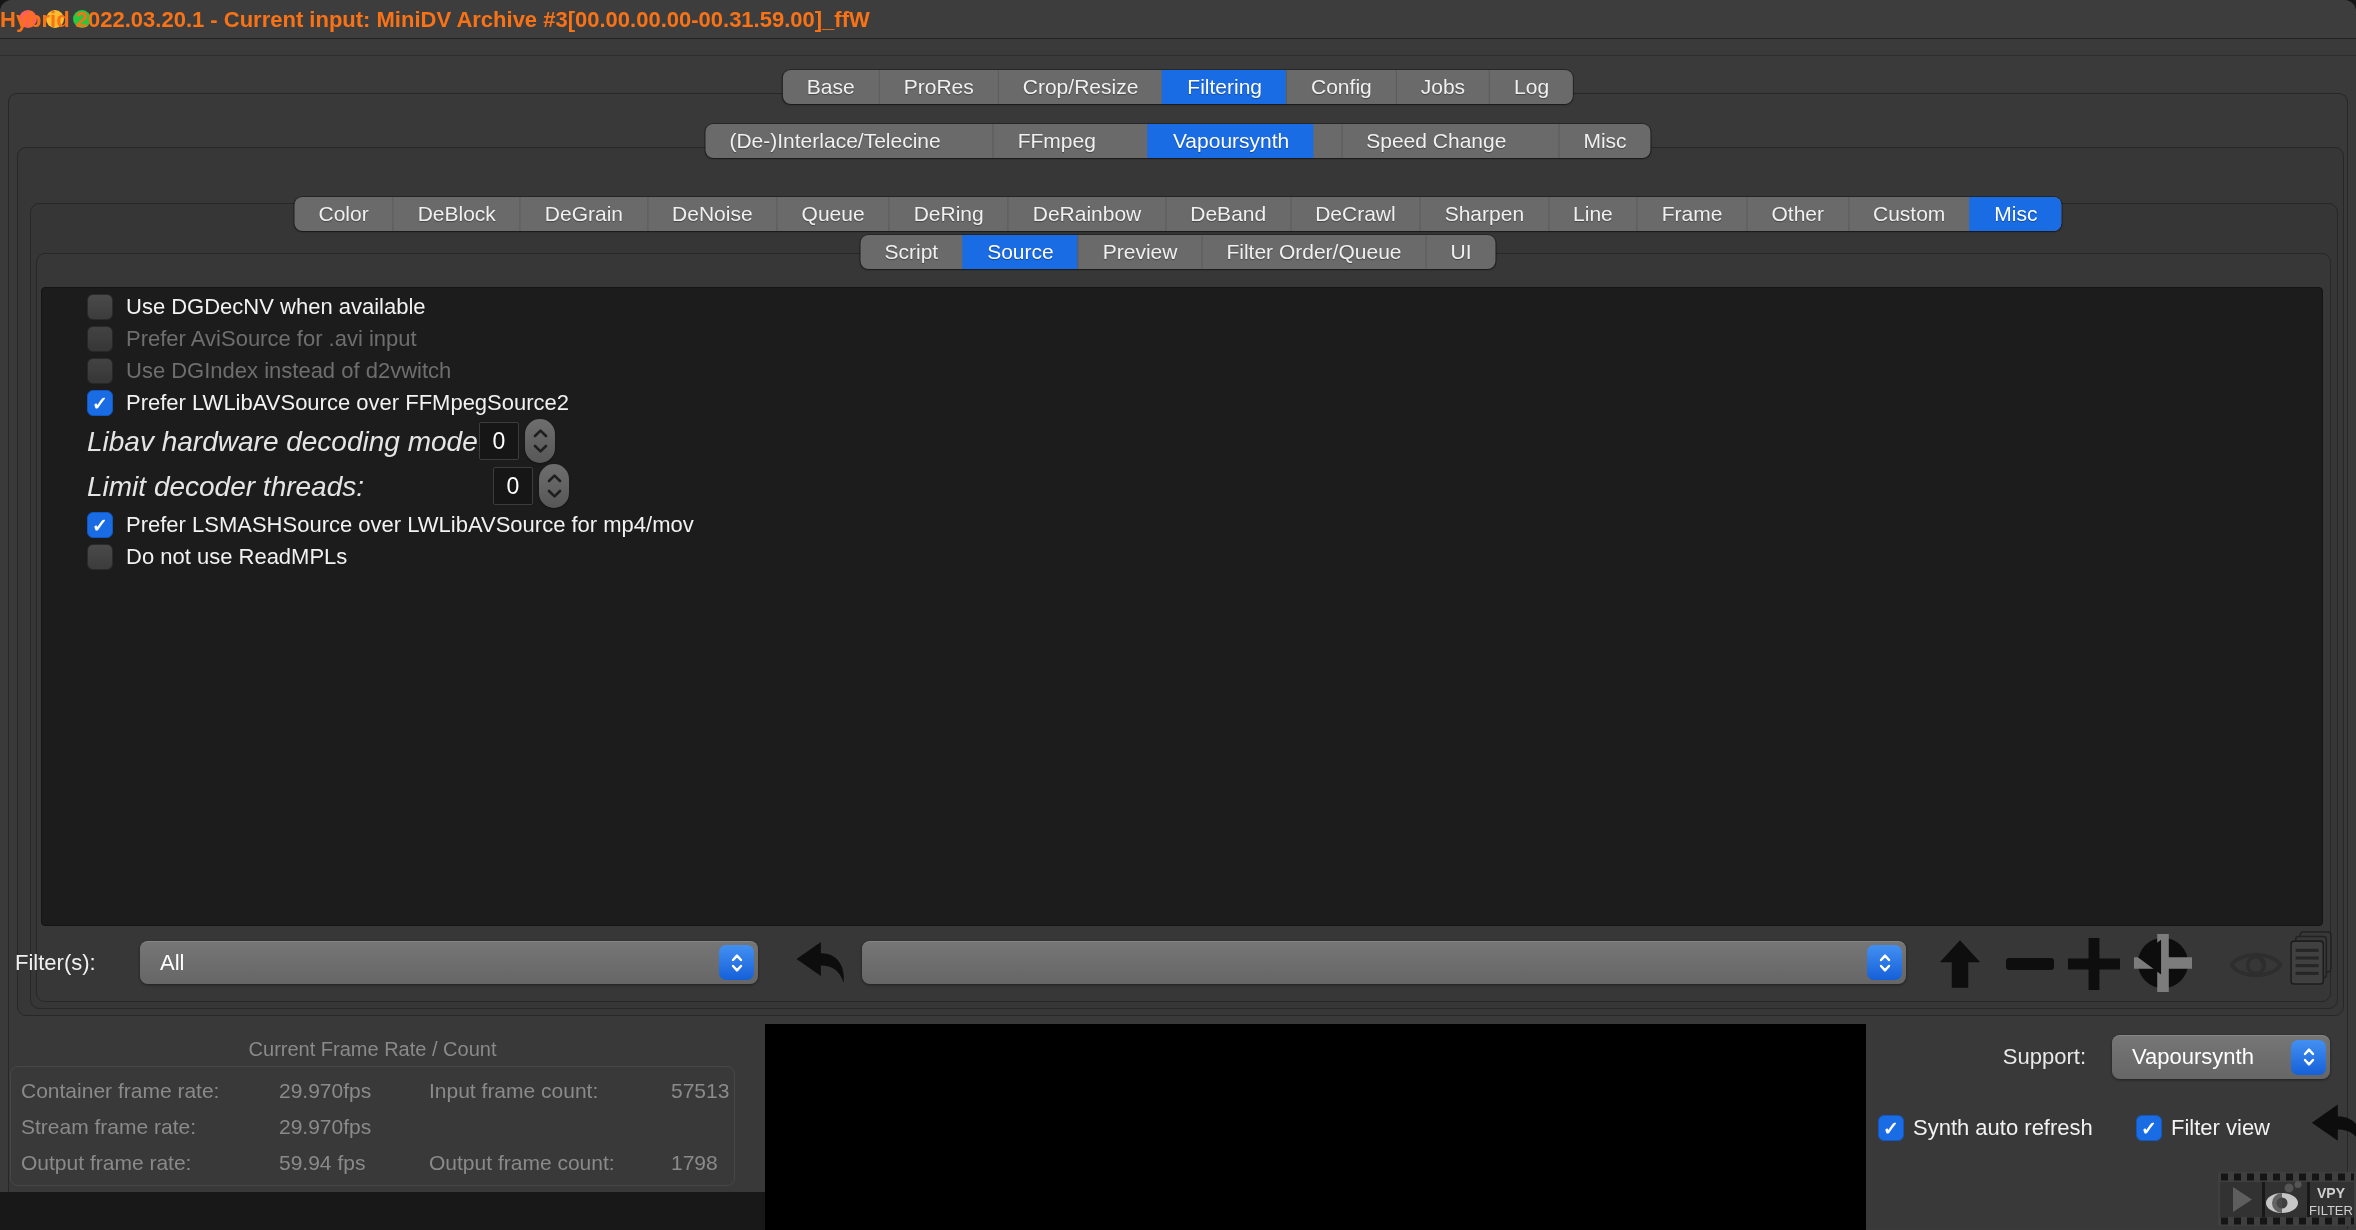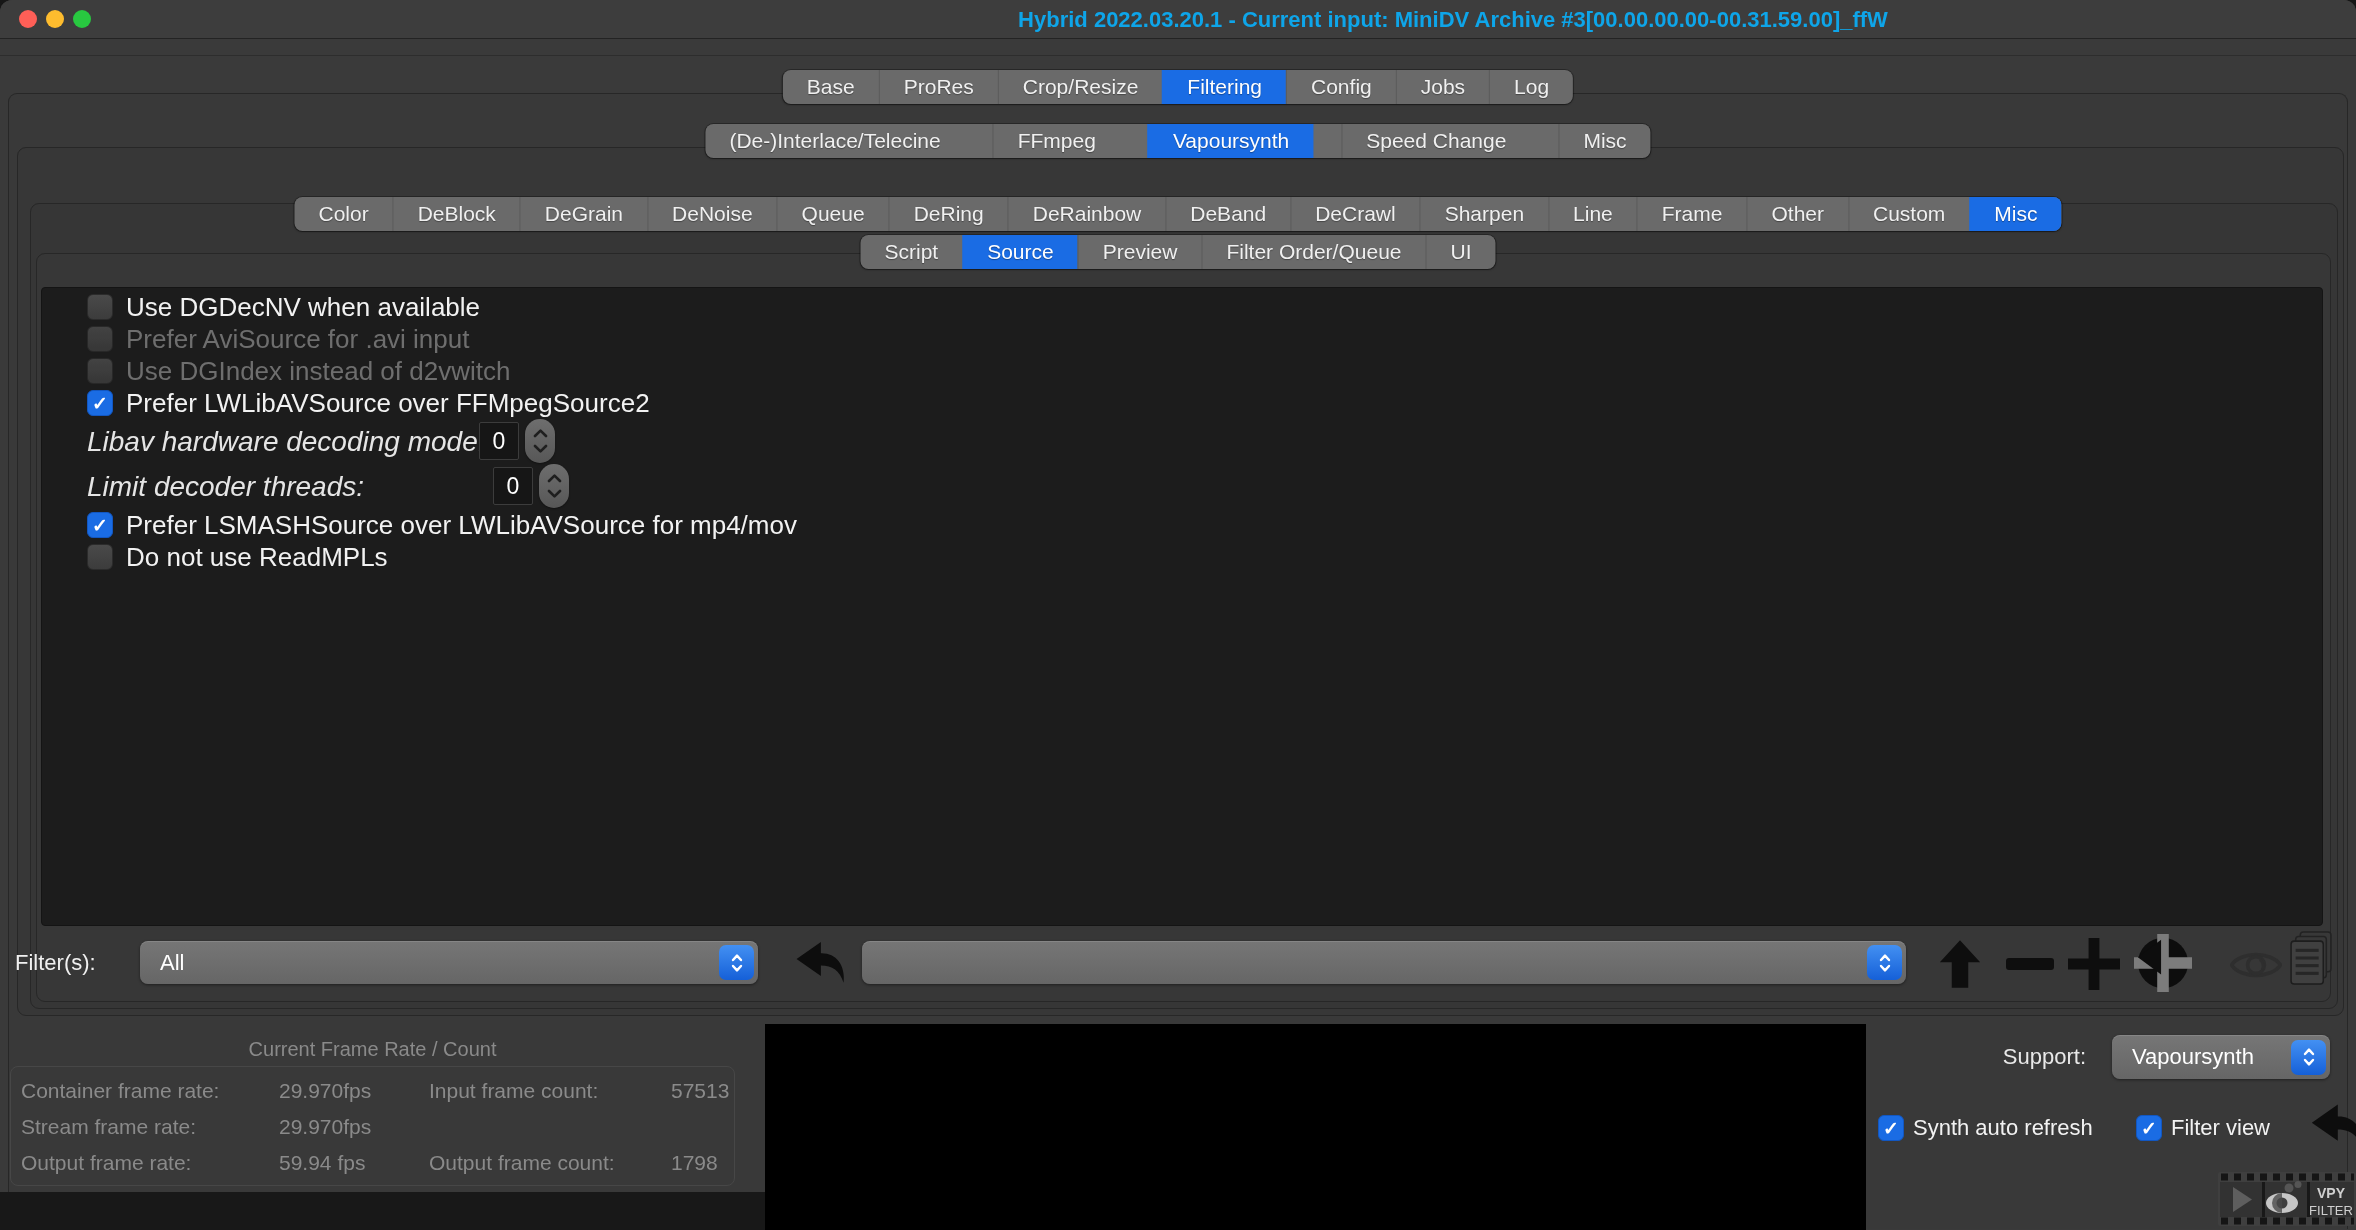--- a/index.html
+++ b/index.html
@@ -5,22 +5,22 @@
   html,body{margin:0;padding:0;background:#161616;}
   #app{
     position:relative;width:2356px;height:1230px;overflow:hidden;
     background:#3a3a3a;border-radius:12px 12px 0 0;
     font-family:"Liberation Sans",sans-serif;
     -webkit-font-smoothing:antialiased;
   }
   
   .titlebar{position:absolute;left:0;top:0;width:100%;height:38px;background:#3d3d3d;border-bottom:1px solid #232323;}
   .title-text{position:absolute;left:0;top:0;width:100%;height:38px;line-height:40px;
-    text-align:center;padding-left:550px;box-sizing:border-box;
-    font-size:22px;font-weight:bold;color:#0ea5e9;white-space:nowrap;}
+    text-align:left;box-sizing:border-box;
+    font-size:22px;font-weight:bold;color:#f97316;white-space:nowrap;}
   .light{position:absolute;top:10px;width:18px;height:18px;border-radius:50%;}
   .light.red{left:19px;background:#ff5f57;}
   .light.yellow{left:46px;background:#febc2e;}
   .light.green{left:73px;background:#28c840;}
   .topline{position:absolute;left:0;top:55px;width:100%;height:1px;background:#2d2d2d;}
 
   
   .panel{position:absolute;box-sizing:border-box;border:1px solid #272727;border-radius:9px;}
   #panel1{left:8px;top:93px;width:2340px;height:1136px;background:#393939;border-radius:9px 9px 0 0;border-bottom:none;}
   #panel2{left:17px;top:147px;width:2327px;height:869px;background:#373737;}
@@ -42,21 +42,21 @@
   
   .content{position:absolute;left:41px;top:287px;width:2282px;height:639px;background:#1c1c1c;
     border:1px solid #141414;border-radius:4px;box-sizing:border-box;padding-top:3px;}
   .optrow{display:flex;align-items:center;height:32px;padding-left:45px;}
   .cb{width:26px;height:26px;border-radius:6px;flex:none;box-sizing:border-box;
     background:linear-gradient(#4a4a4a,#3c3c3c);border:1px solid #2b2b2b;
     display:flex;align-items:center;justify-content:center;}
   .cb .tick{display:none;color:#fff;font-size:19px;font-weight:bold;line-height:1;}
   .optrow.checked .cb{background:#1a6ce4;border-color:#1257c2;}
   .optrow.checked .tick{display:block;}
-  .optrow .lbl{margin-left:13px;font-size:26px;color:#f2f2f2;white-space:nowrap;}
+  .optrow .lbl{margin-left:13px;font-size:22px;color:#f2f2f2;white-space:nowrap;}
   .optrow.disabled .lbl{color:#6e6e6e;}
   .optrow.disabled .cb{opacity:.85;}
 
   .spinrow{position:relative;height:45px;display:flex;align-items:center;padding-left:45px;}
   .spinrow .lbl{font-size:28px;color:#e5e5e5;font-style:italic;}
   .valbox{position:absolute;width:40px;height:38px;top:3px;background:#161616;border:1px solid #3c3c3c;
     border-radius:2px;color:#fff;font-size:23px;display:flex;align-items:center;justify-content:center;box-sizing:border-box;}
   .spinbtns{position:absolute;width:30px;height:44px;top:0;background:linear-gradient(#6e6e6e,#575757);
     border-radius:15px;display:flex;flex-direction:column;align-items:center;justify-content:center;gap:6px;
     box-shadow:0 1px 2px rgba(0,0,0,.4);}

